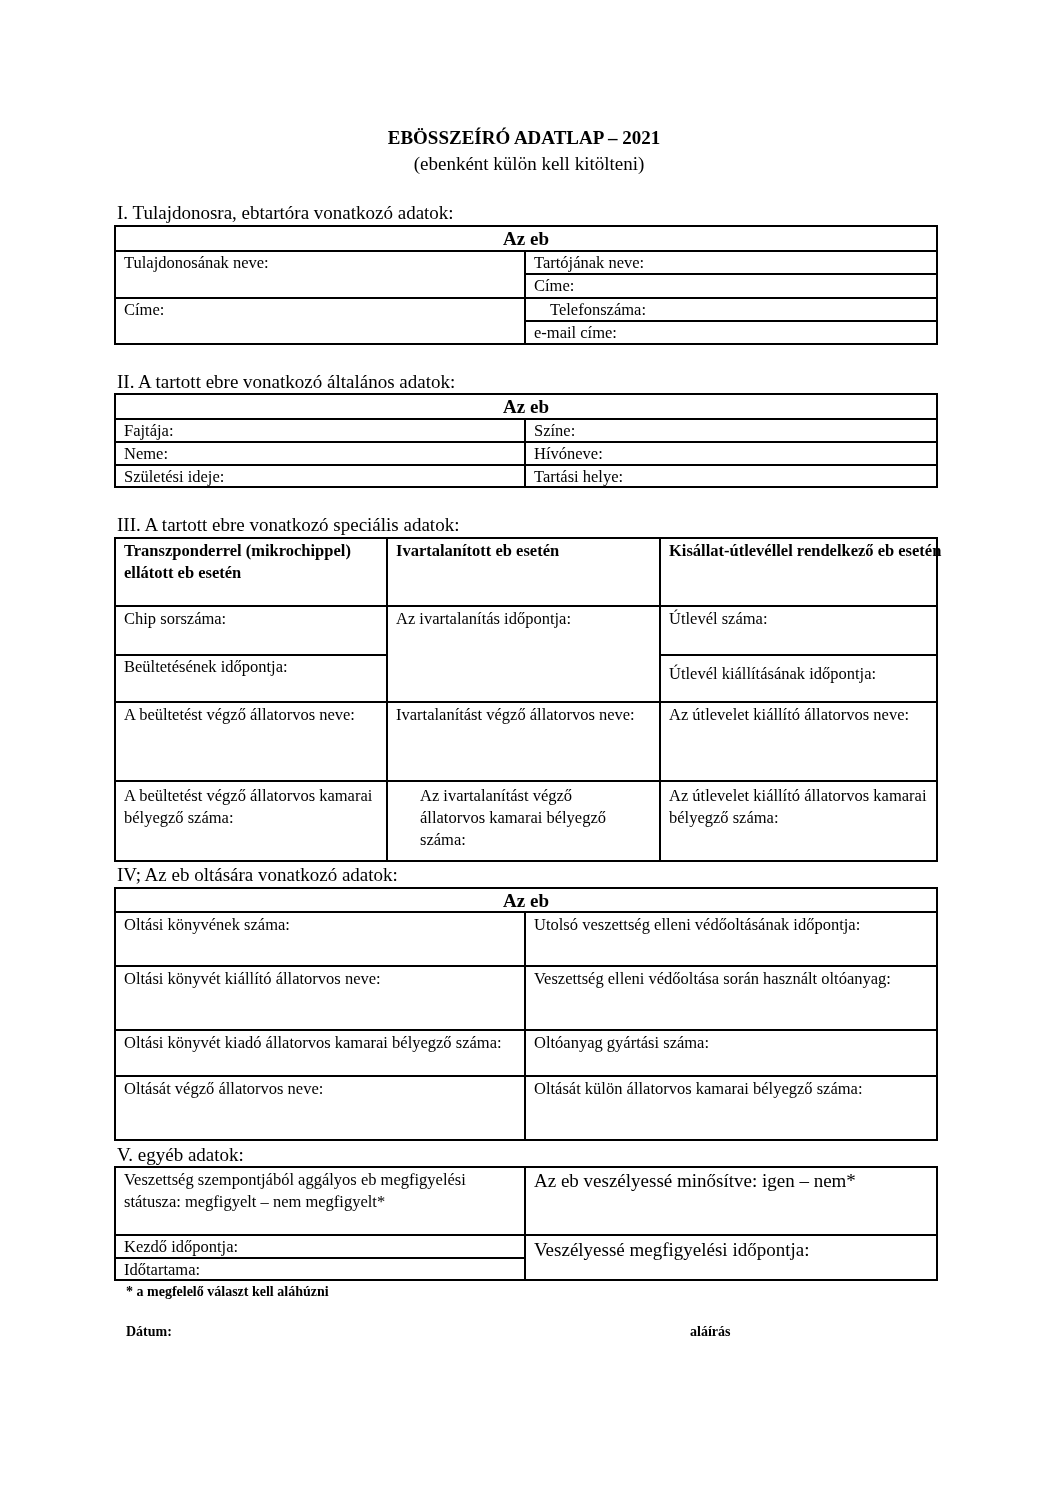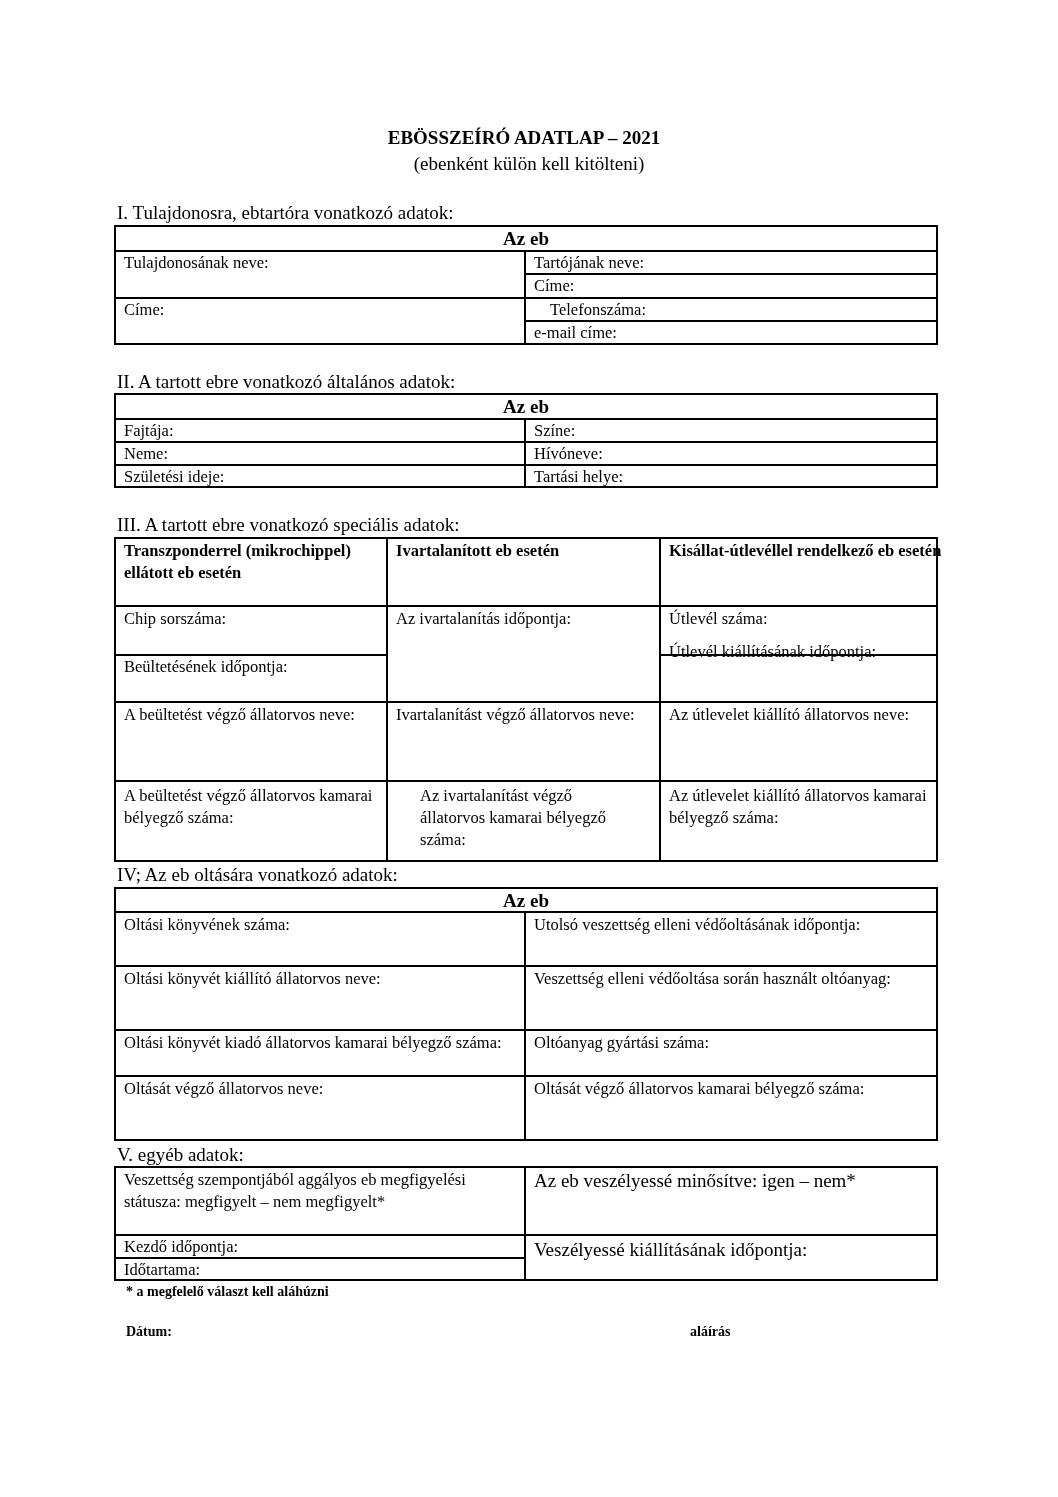--- a/index.html
+++ b/index.html
@@ -74,50 +74,50 @@
   <div class="cell" style="left:0;top:69px;width:270px;">Chip sorszáma:</div>
   <div class="cell" style="left:0;top:117px;width:270px;">Beültetésének időpontja:</div>
   <div class="cell" style="left:0;top:165px;width:270px;">A beültetést végző állatorvos neve:</div>
   <div class="cell" style="left:0;top:246px;width:270px;">A beültetést végző állatorvos kamarai bélyegző száma:</div>
 
   <div class="cell" style="left:272px;top:69px;width:271px;">Az ivartalanítás időpontja:</div>
   <div class="cell" style="left:272px;top:165px;width:271px;">Ivartalanítást végző állatorvos neve:</div>
   <div class="cell" style="left:272px;top:246px;width:246px;padding-left:32px;">Az ivartalanítást végző állatorvos kamarai bélyegző száma:</div>
 
   <div class="cell" style="left:545px;top:69px;width:275px;">Útlevél száma:</div>
-  <div class="cell" style="left:545px;top:102px;width:286px;">Útlevél kiállításának időpontja:</div>
+  <div class="cell" style="left:545px;top:124px;width:286px;">Útlevél kiállításának időpontja:</div>
   <div class="cell" style="left:545px;top:165px;width:275px;">Az útlevelet kiállító állatorvos neve:</div>
   <div class="cell" style="left:545px;top:246px;width:275px;">Az útlevelet kiállító állatorvos kamarai bélyegző száma:</div>
 </div>
 
 <div class="abs sec-head" style="top:864px;">IV; Az eb oltására vonatkozó adatok:</div>
 <div class="tbl" style="top:887px;height:254px;">
   <div class="cell bold center big" style="left:0;top:0;width:820px;height:24px;line-height:24px;">Az eb</div>
   <div class="hl" style="left:0;top:22px;width:820px;"></div>
   <div class="hl" style="left:0;top:76px;width:820px;"></div>
   <div class="hl" style="left:0;top:140px;width:820px;"></div>
   <div class="hl" style="left:0;top:186px;width:820px;"></div>
   <div class="vl" style="left:408px;top:22px;height:228px;"></div>
   <div class="cell" style="left:0;top:25px;width:408px;">Oltási könyvének száma:</div>
   <div class="cell" style="left:410px;top:25px;width:410px;">Utolsó veszettség elleni védőoltásának időpontja:</div>
   <div class="cell" style="left:0;top:79px;width:408px;">Oltási könyvét kiállító állatorvos neve:</div>
   <div class="cell" style="left:410px;top:79px;width:410px;">Veszettség elleni védőoltása során használt oltóanyag:</div>
   <div class="cell" style="left:0;top:143px;width:408px;">Oltási könyvét kiadó állatorvos kamarai bélyegző száma:</div>
   <div class="cell" style="left:410px;top:143px;width:410px;">Oltóanyag gyártási száma:</div>
   <div class="cell" style="left:0;top:189px;width:408px;">Oltását végző állatorvos neve:</div>
-  <div class="cell" style="left:410px;top:189px;width:410px;">Oltását végző állatorvos kamarai bélyegző száma:</div>
+  <div class="cell" style="left:410px;top:189px;width:410px;">Oltását külön állatorvos kamarai bélyegző száma:</div>
 </div>
 
 <div class="abs sec-head" style="top:1144px;">V. egyéb adatok:</div>
 <div class="tbl" style="top:1166px;height:115px;">
   <div class="vl" style="left:408px;top:0;height:111px;"></div>
   <div class="hl" style="left:0;top:66px;width:820px;"></div>
   <div class="hl" style="left:0;top:89px;width:409px;"></div>
   <div class="cell" style="left:0;top:1px;width:408px;">Veszettség szempontjából aggályos eb megfigyelési státusza: megfigyelt – nem megfigyelt*</div>
   <div class="cell" style="left:0;top:68px;width:408px;">Kezdő időpontja:</div>
   <div class="cell" style="left:0;top:91px;width:408px;">Időtartama:</div>
   <div class="cell big" style="left:410px;top:2px;width:410px;">Az eb veszélyessé minősítve: igen – nem*</div>
-  <div class="cell big" style="left:410px;top:71px;width:410px;">Veszélyessé kiállításának időpontja:</div>
+  <div class="cell big" style="left:410px;top:71px;width:410px;">Veszélyessé megfigyelési időpontja:</div>
 </div>
 
 <div class="abs foot" style="left:126px;top:1284px;">* a megfelelő választ kell aláhúzni</div>
 <div class="abs foot" style="left:126px;top:1324px;">Dátum:</div>
 <div class="abs foot" style="left:690px;top:1324px;">aláírás</div>
 
 </body></html>

